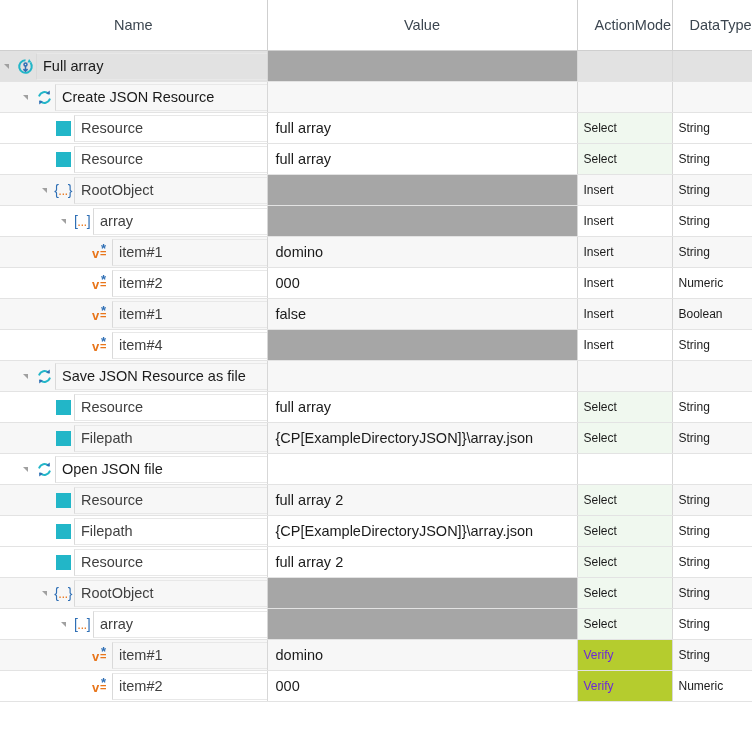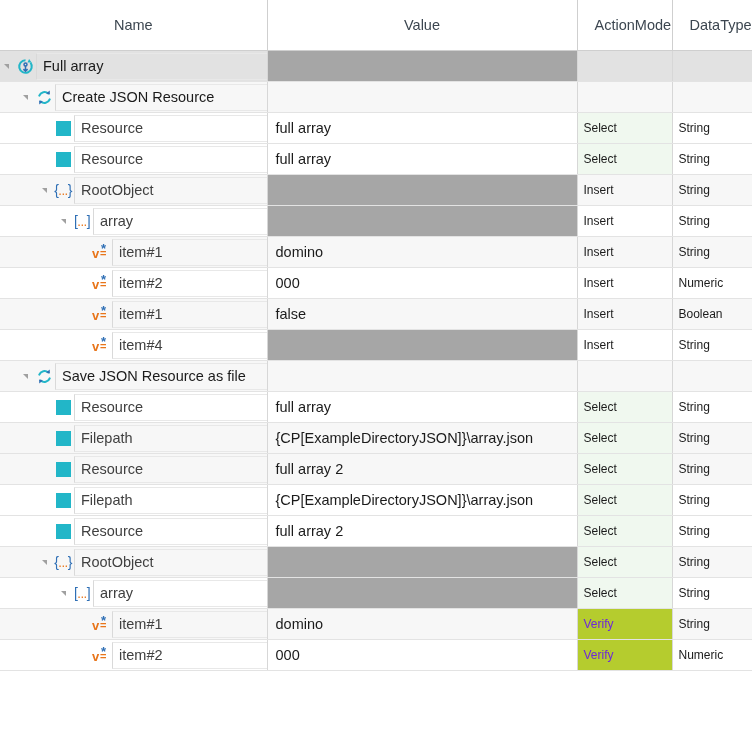--- a/index.html
+++ b/index.html
@@ -501,20 +501,48 @@
           <td>
             <div class="valuecell">{CP[ExampleDirectoryJSON]}\array.json</div>
           </td>
           <td class="am-select">
             <div class="plaincell">Select</div>
           </td>
           <td class="dt">
             <div class="plaincell">String</div>
           </td>
         </tr>
+        <tr>
+          <td>
+            <div class="namecell">
+              <span class="spacer" style="width: 22px;"></span>
+              <span class="arrow open"></span>
+              <span class="icoslot">
+                <svg class="ico" width="17" height="17" viewBox="0 0 17 17">
+                  <path d="M3.3 6.6a5.6 5.6 0 0 1 9.0-2.1" fill="none" stroke="#22b6c8" stroke-width="2.1" stroke-linecap="round"></path>
+                  <path d="M13.7 1.6 L13.9 5.6 L10.1 4.6 Z" fill="#2f6fb5"></path>
+                  <path d="M13.7 10.4a5.6 5.6 0 0 1-9.0 2.1" fill="none" stroke="#22b6c8" stroke-width="2.1" stroke-linecap="round"></path>
+                  <path d="M3.3 15.4 L3.1 11.4 L6.9 12.4 Z" fill="#2f6fb5"></path>
+                </svg>
+              </span>
+              <div class="namebox">
+                <span class="nametext step">Open JSON file</span>
+              </div>
+            </div>
+          </td>
+          <td>
+            <div class="valuecell"></div>
+          </td>
+          <td>
+            <div class="plaincell"></div>
+          </td>
+          <td class="dt">
+            <div class="plaincell"></div>
+          </td>
+        </tr>
         <tr class="alt">
           <td>
             <div class="namecell">
               <span class="spacer" style="width: 41px;"></span>
               <span class="arrow"></span>
               <span class="icoslot">
                 <span class="sq-teal"></span>
               </span>
               <div class="namebox">
                 <span class="nametext param">Resource</span>

